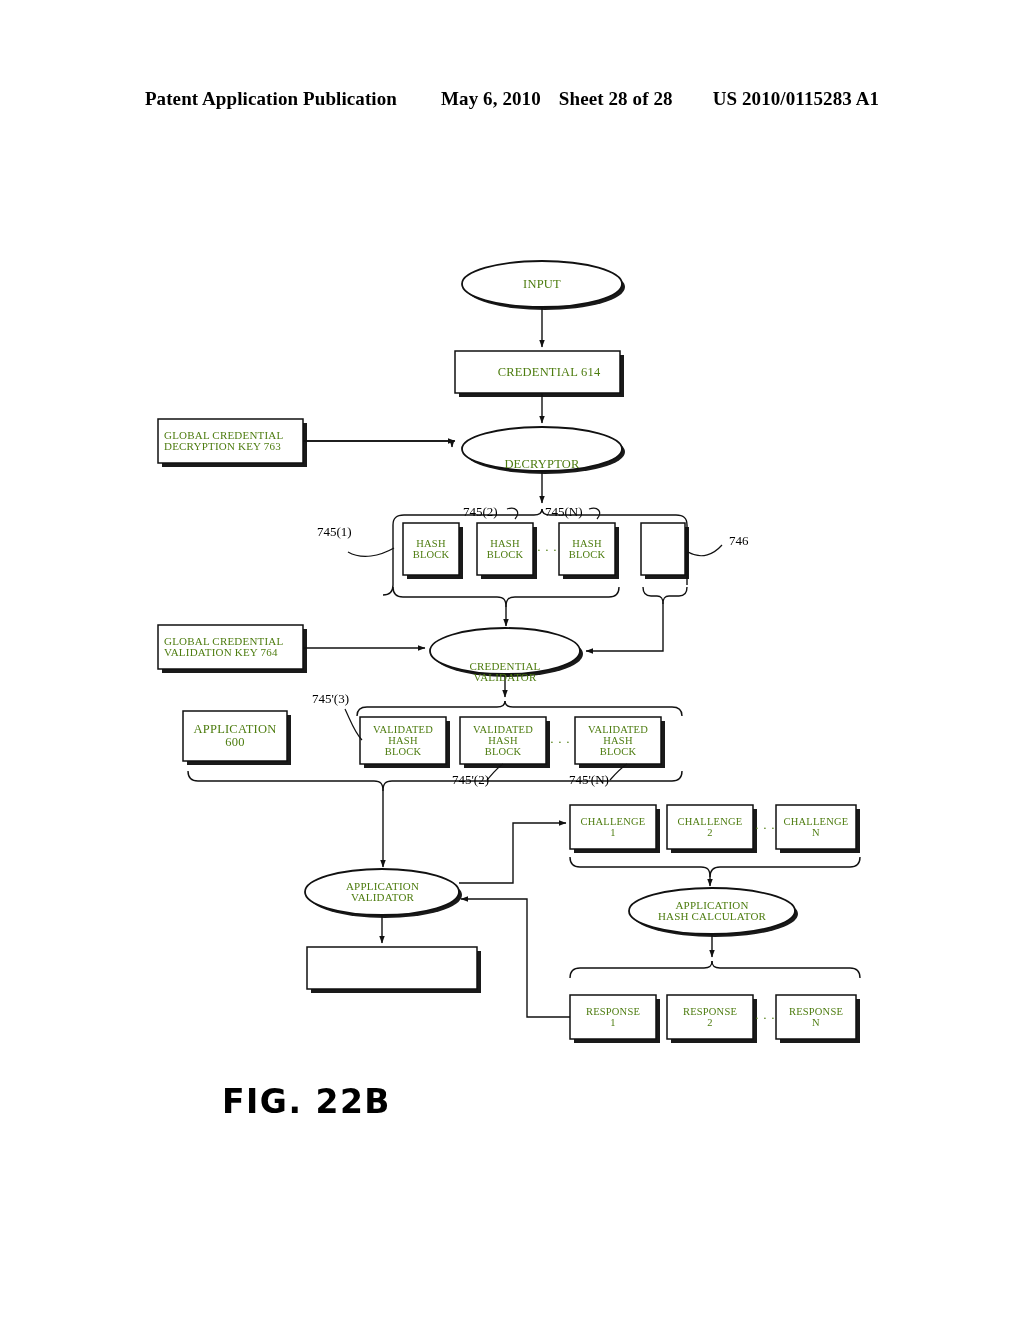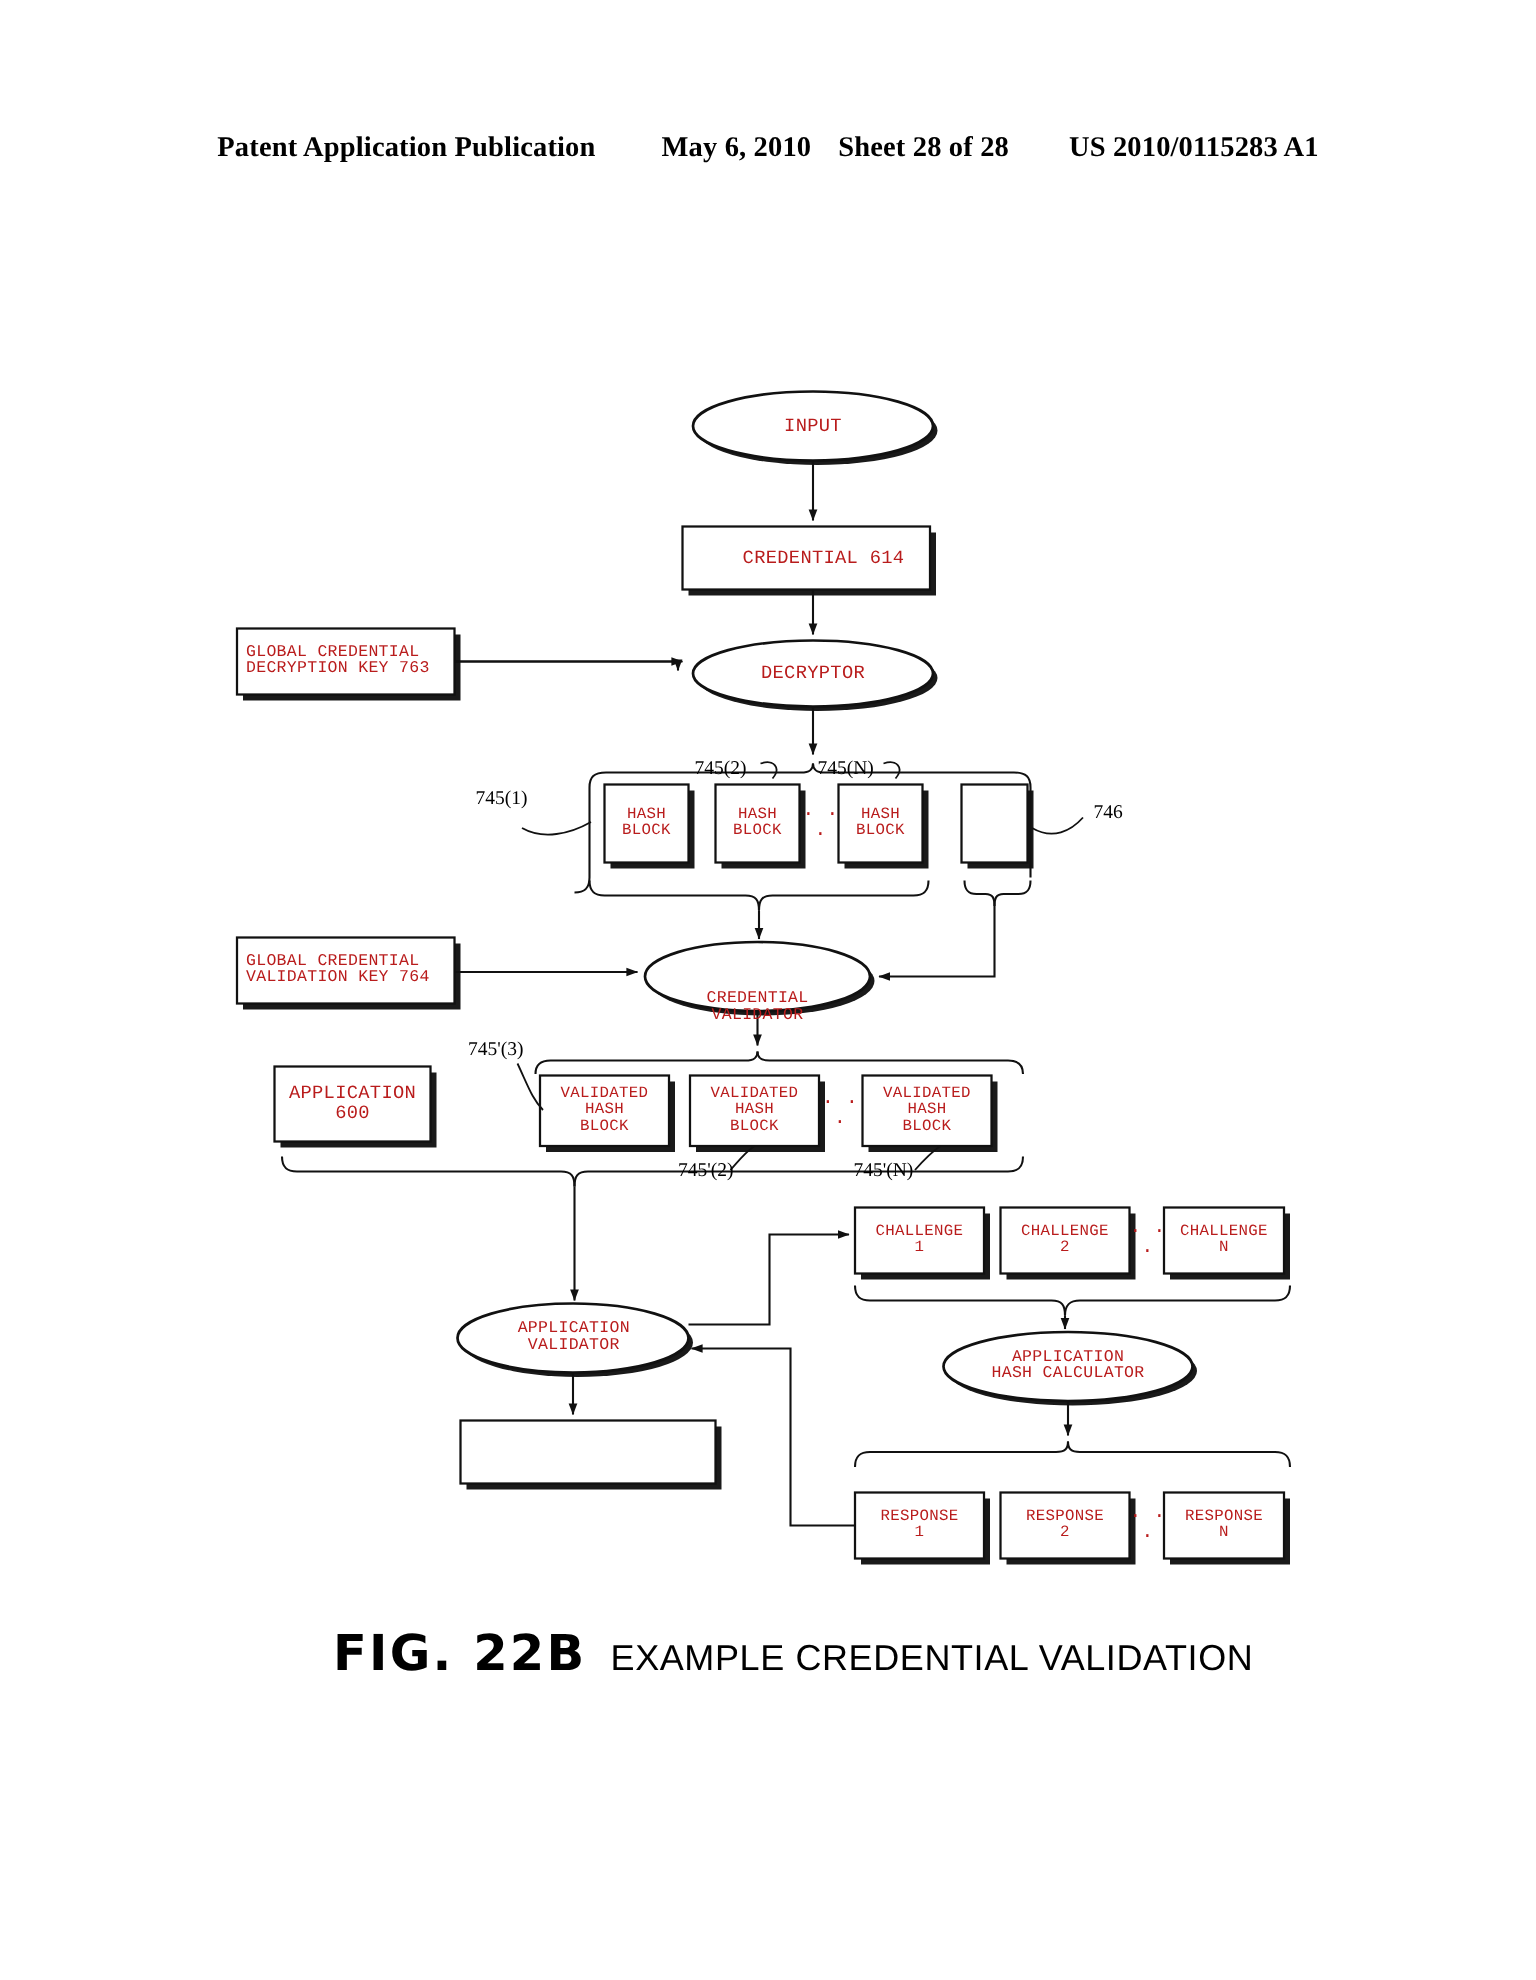--- a/index.html
+++ b/index.html
@@ -47,25 +47,25 @@
   #figure svg {
     position: absolute;
     left: 0;
     top: 0;
   }
 
   
   .node-label {
     position: absolute;
     text-align: center;
-    font-family: Liberation Mono, monospace;
+    font-family: Liberation Serif, serif;
     font-size: 12.5px;
     line-height: 13px;
     letter-spacing: 0.2px;
-    color: #b91c1c;
+    color: #4d7c0f;
     pointer-events: none;
     white-space: pre-line;
     display: flex;
     align-items: center;
     justify-content: center;
   }
   .node-label.small { font-size: 11px; line-height: 11.5px; }
   .node-label.tiny  { font-size: 10.5px; line-height: 11px; }
 
   .ref-label {
@@ -283,21 +283,21 @@
     </g>
   </svg>
 
   <div class="node-label" style="left:462px; top:272px; width:160px; height:24px;">INPUT</div>
 
   <div class="node-label" style="left:455px; top:351px; width:188px; height:42px;">CREDENTIAL 614</div>
 
   <div class="node-label small" style="left:160px; top:419px; width:141px; height:44px; text-align:left; justify-content:flex-start; padding-left:4px; box-sizing:border-box;">GLOBAL CREDENTIAL
 DECRYPTION KEY 763</div>
 
-  <div class="node-label" style="left:462px; top:437px; width:160px; height:24px;">DECRYPTOR</div>
+  <div class="node-label" style="left:462px; top:452px; width:160px; height:24px;">DECRYPTOR</div>
 
   <div class="node-label tiny" style="left:403px; top:523px; width:56px; height:52px;">HASH
 BLOCK</div>
   <div class="node-label tiny" style="left:477px; top:523px; width:56px; height:52px;">HASH
 BLOCK</div>
   <div class="node-label tiny" style="left:559px; top:523px; width:56px; height:52px;">HASH
 BLOCK</div>
   <div class="node-label" style="left:533px; top:538px; width:28px; height:22px; font-size:13px;">· · ·</div>
 
   <div class="node-label small" style="left:160px; top:625px; width:141px; height:44px; text-align:left; justify-content:flex-start; padding-left:4px; box-sizing:border-box;">GLOBAL CREDENTIAL
@@ -348,14 +348,13 @@
   <div class="ref-label" style="left:545px; top:504px;">745(N)</div>
   <div class="ref-label" style="left:729px; top:533px;">746</div>
   <div class="ref-label" style="left:312px; top:691px;">745'(3)</div>
   <div class="ref-label" style="left:452px; top:772px;">745'(2)</div>
   <div class="ref-label" style="left:569px; top:772px;">745'(N)</div>
 
 </div>
 
 <div id="caption">
   <span class="fig-num">FIG. 22B</span>
-  <span class="fig-title">EXAMPLE CREDENTIAL VALIDATION</span>
 </div>
 
 </body></html>

